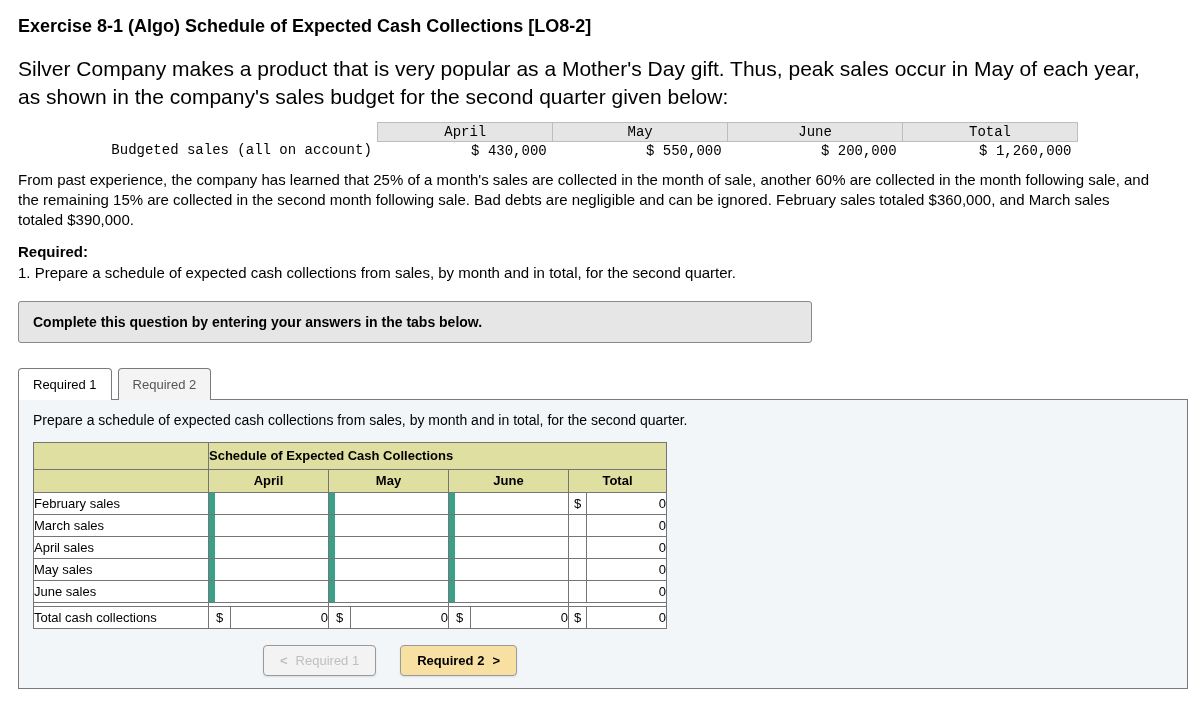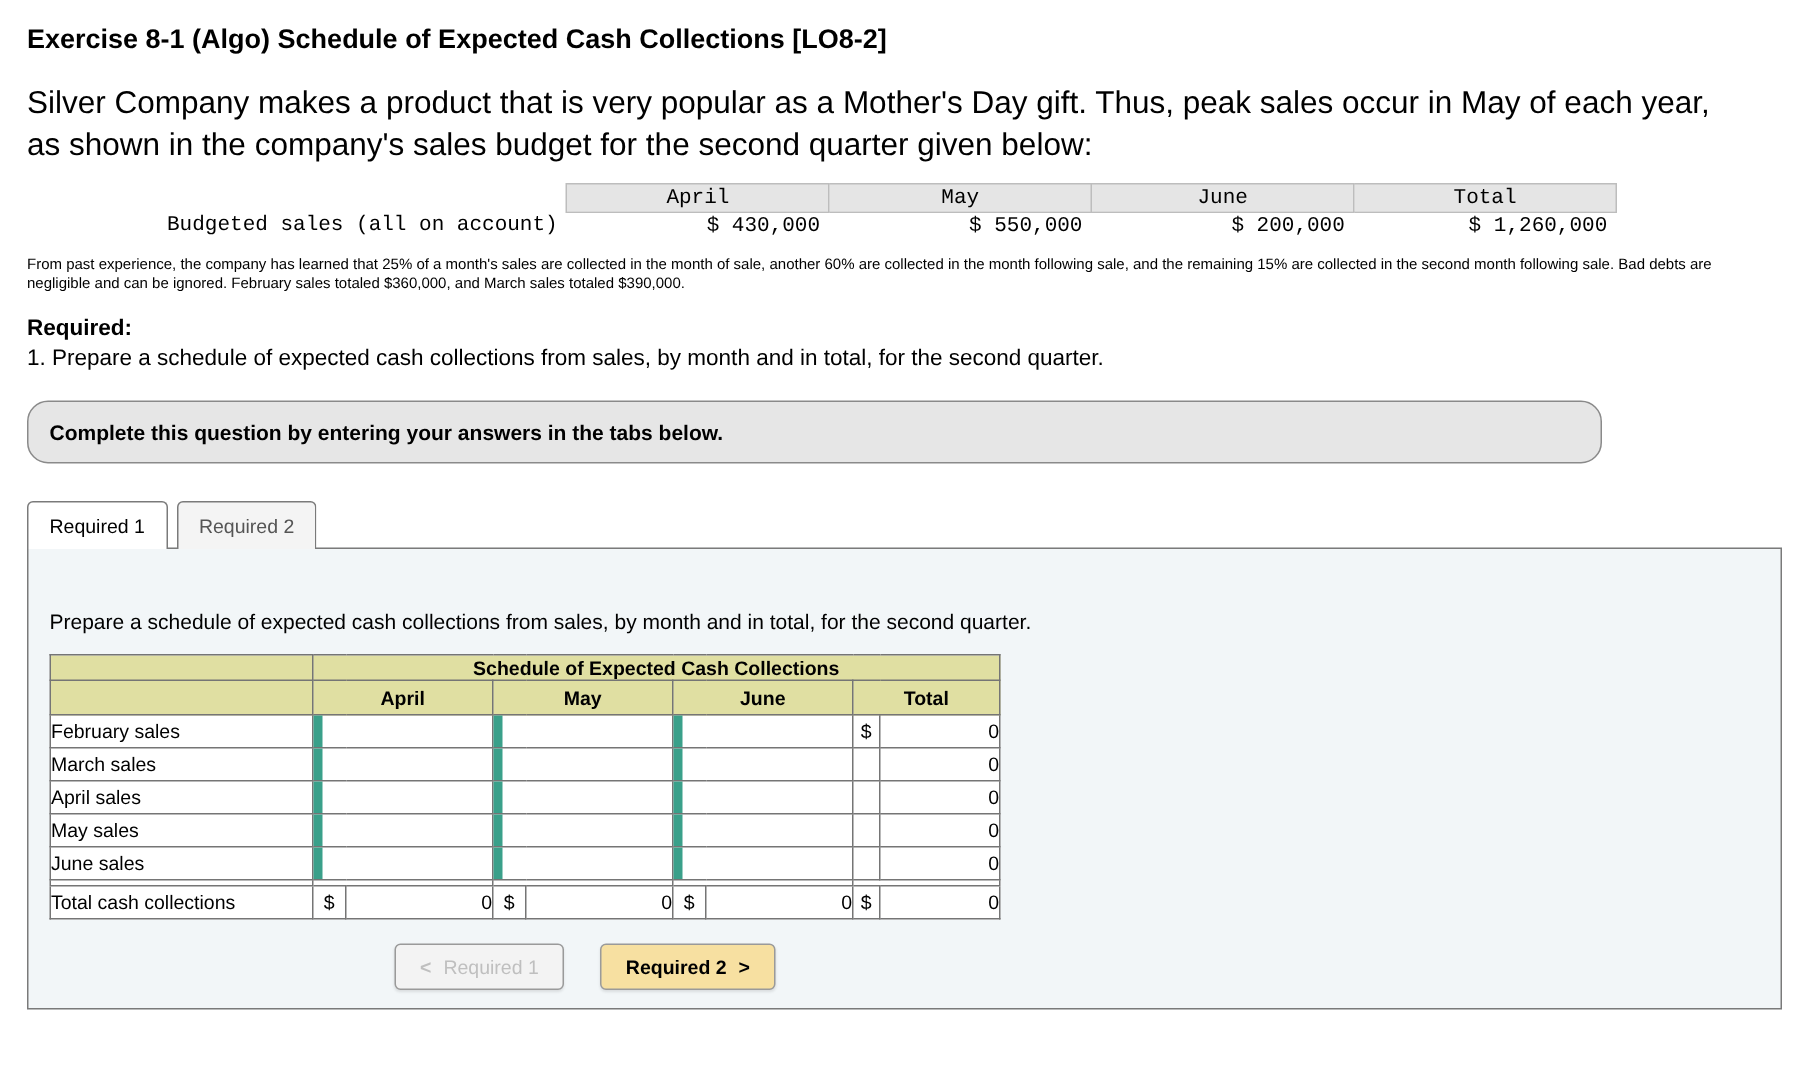--- a/index.html
+++ b/index.html
@@ -49,39 +49,39 @@
   }
   .budget-table td {
     padding: 1px 6px;
     text-align: right;
   }
   .budget-table td:first-child {
     text-align: right;
     padding-left: 18px;
   }
   .explain {
-    font-size: 10px;
+    font-size: 15px;
     line-height: 1.35;
     max-width: 1140px;
   }
   .required-block {
     margin-top: 12px;
     font-size: 15px;
     line-height: 1.35;
   }
   .required-block .hdr { font-weight: bold; }
   .instr-banner {
     background: #e6e6e6;
     border: 1px solid #8a8a8a;
-    border-radius: 14px;
+    border-radius: 3px;
     padding: 12px 14px;
     font-weight: bold;
     font-size: 14px;
     margin: 18px 16px 24px 0;
-    width: 1050px;
+    width: 794px;
   }
   .tabarea { width: 1170px; }
   .tabs {
     display: flex;
     gap: 6px;
   }
   .tab {
     border: 1px solid #7a7a7a;
     border-bottom: none;
     border-radius: 4px 4px 0 0;
@@ -101,37 +101,36 @@
     color: #555;
   }
   .tabcontent {
     border: 1px solid #7a7a7a;
     background: #f2f6f8;
     padding: 12px 14px 12px 14px;
   }
   .tab-instr {
     font-size: 14px;
     margin-bottom: 14px;
-    margin-top: 28px;
   }
   .sched-table {
     border-collapse: collapse;
     font-size: 13px;
     background: #fff;
   }
   .sched-table th, .sched-table td {
     border: 1px solid #757575;
     padding: 0;
     height: 22px;
   }
   .sched-table .title-row th {
     background: #e0dfa2;
-    text-align: center;
-    font-weight: bold;
-    height: 17px;
+    text-align: left;
+    font-weight: bold;
+    height: 27px;
     margin-left: 47px;
   }
   .sched-table .hdr-row th {
     background: #e0dfa2;
     text-align: center;
     font-weight: bold;
     height: 23px;
   }
   .rowlabel {
     width: 175px;

